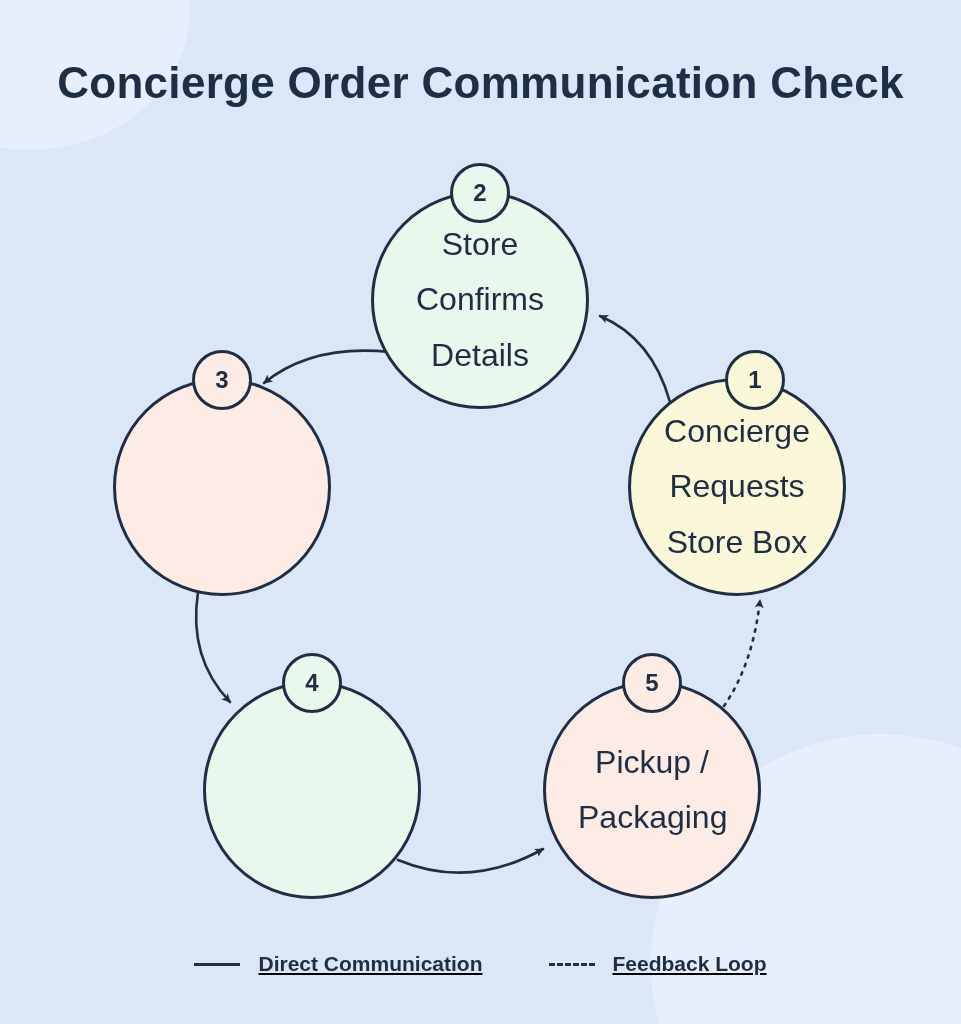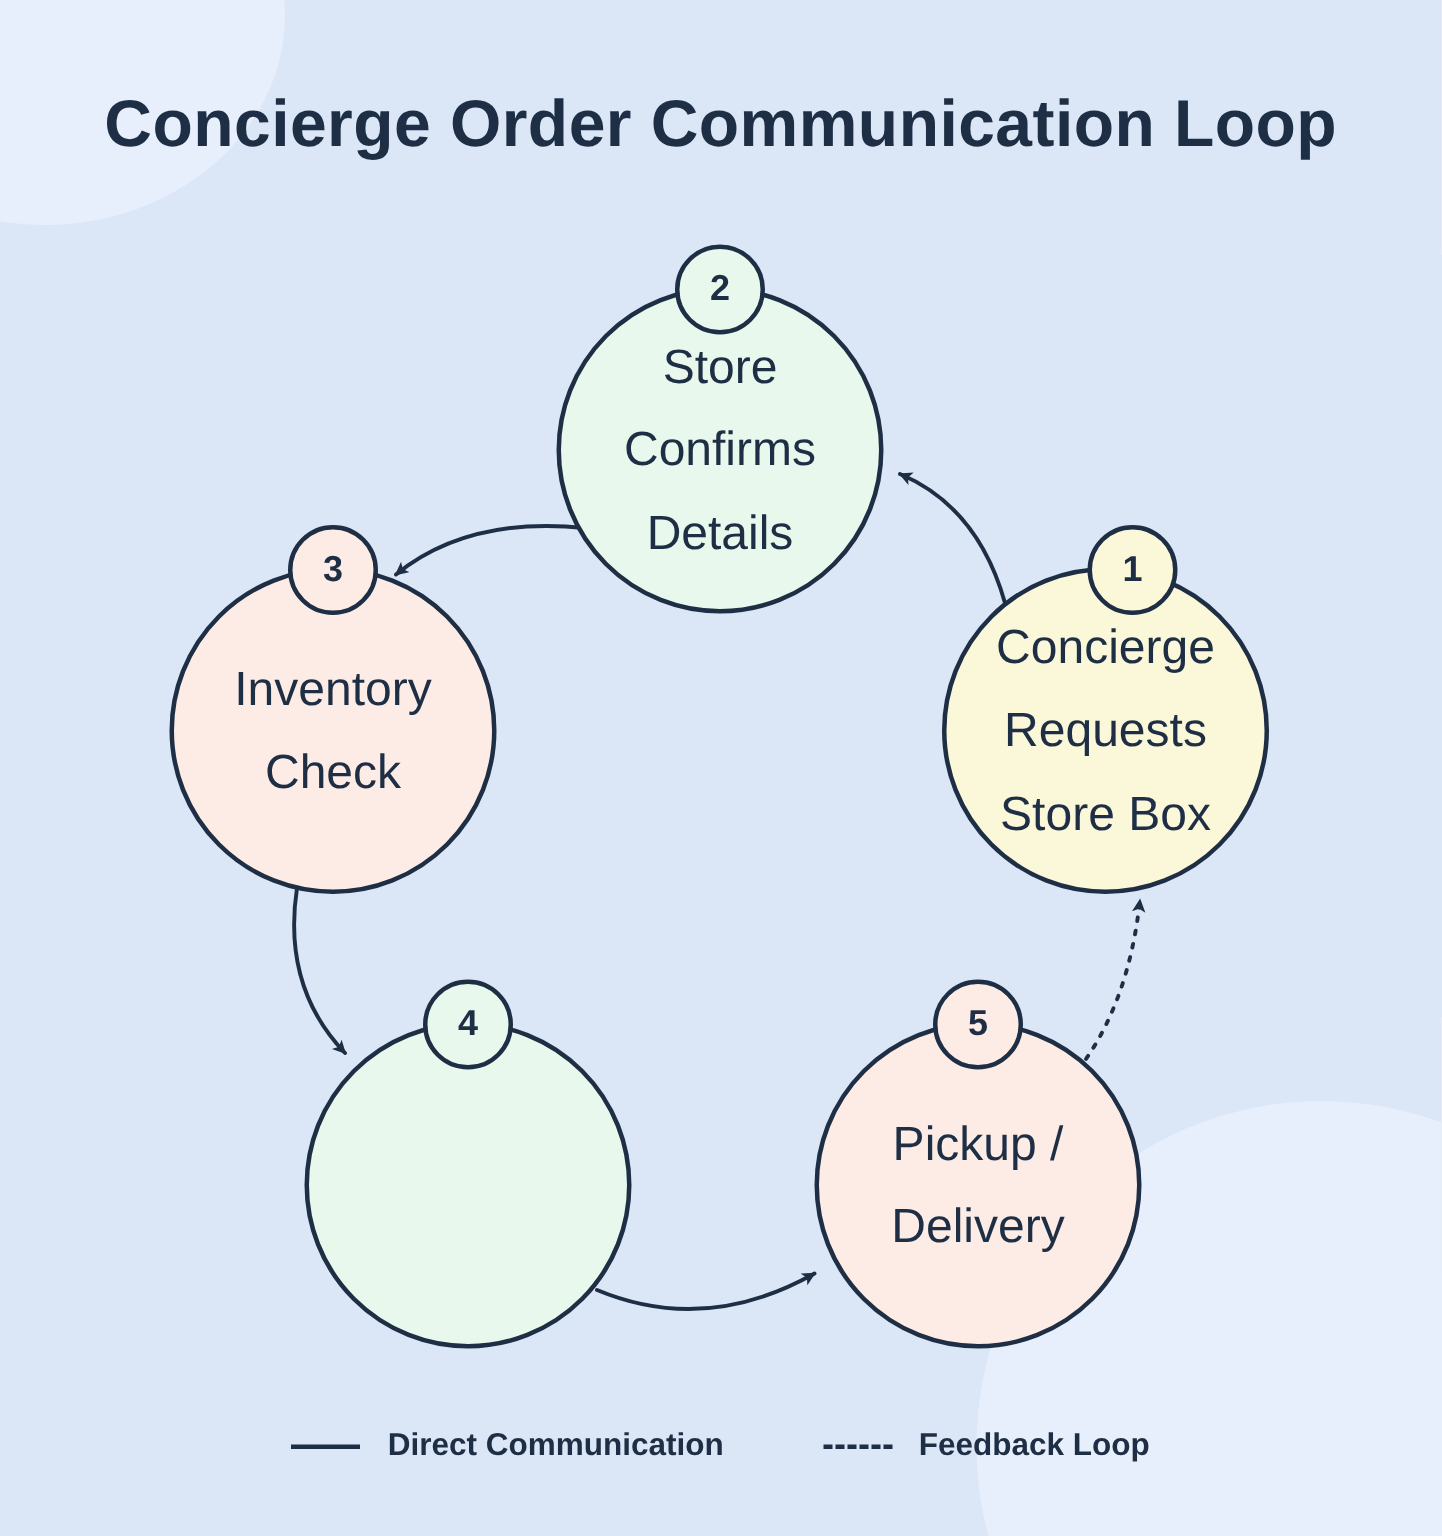--- a/index.html
+++ b/index.html
@@ -16,36 +16,36 @@
   .arrowhead { fill:var(--ink); }
   .node { position:absolute; width:218px; height:218px; border-radius:50%; border:3px solid var(--ink); display:flex; align-items:center; justify-content:center; text-align:center; }
   .node-label { font-size:32px; font-weight:400; color:var(--ink); line-height:1.72; width:148px; }
   .badge { position:absolute; top:-31px; left:50%; transform:translateX(-50%); width:60px; height:60px; border-radius:50%; border:3px solid var(--ink); display:flex; align-items:center; justify-content:center; font-size:24px; font-weight:700; color:var(--ink); }
   .node-1 { left:628px; top:378px; }
   .node-1 .badge { left:calc(50% + 18px); }
   .node-2 { left:371px; top:191px; }
   .node-3 { left:113px; top:378px; }
   .node-4 { left:203px; top:681px; }
   .node-5 { left:543px; top:681px; }
-  .legend { position:absolute; bottom:48px; left:0; width:100%; display:flex; justify-content:center; align-items:center; gap:66px; }
+  .legend { position:absolute; bottom:48px; left:0; width:100%; display:flex; justify-content:center; align-items:center; gap:66px;text-decoration:underline; }
   .legend-item { display:flex; align-items:center; gap:18px; }
   .swatch { width:46px; height:0; }
   .swatch-solid { border-top:3px solid var(--ink); }
   .swatch-dashed { border-top:3px dashed var(--ink); }
   .legend-label { font-size:21px; font-weight:600; color:var(--ink); }
 </style>
 </head>
 <body>
 
 <div class="stage">
 
   <div class="blob blob-tl"></div>
   <div class="blob blob-br"></div>
 
-  <h1 class="title">Concierge Order Communication Loop</h1>
+  <h1 class="title">Concierge Order Communication Check</h1>
 
   <svg class="arrows" viewBox="0 0 961 1024" xmlns="http://www.w3.org/2000/svg">
     <defs>
       <marker id="ah" markerWidth="10" markerHeight="10" refX="8" refY="4.5" orient="auto" markerUnits="userSpaceOnUse">
         <path class="arrowhead" d="M0,0 L9,4.5 L0,9 L2.2,4.5 Z"></path>
       </marker>
     </defs>
     <path class="link" d="M 670 402 Q 652 338 600 316" marker-end="url(#ah)"></path>
     <path class="link" d="M 390 352 Q 312 344 264 383" marker-end="url(#ah)"></path>
     <path class="link" d="M 198 592 Q 188 658 230 702" marker-end="url(#ah)"></path>
@@ -64,34 +64,33 @@
     <div class="badge" style="background-color: rgb(232, 248, 236);">
       <span>2</span>
     </div>
     <div class="node-label">Store Confirms Details</div>
   </div>
 
   <div class="node node-3" style="background-color: rgb(253, 236, 230);">
     <div class="badge" style="background-color: rgb(253, 236, 230);">
       <span>3</span>
     </div>
-    <div class="node-label">Inventory Check</div>
   </div>
 
   <div class="node node-4" style="background-color: rgb(232, 248, 236);">
     <div class="badge" style="background-color: rgb(232, 248, 236);">
       <span>4</span>
     </div>
   </div>
 
   <div class="node node-5" style="background-color: rgb(253, 236, 230);">
     <div class="badge" style="background-color: rgb(253, 236, 230);">
       <span>5</span>
     </div>
-    <div class="node-label">Pickup / Delivery</div>
+    <div class="node-label">Pickup / Packaging</div>
   </div>
 
   <div class="legend">
     <div class="legend-item">
       <div class="swatch swatch-solid"></div>
       <span class="legend-label">Direct Communication</span>
     </div>
     <div class="legend-item">
       <div class="swatch swatch-dashed"></div>
       <span class="legend-label">Feedback Loop</span>

